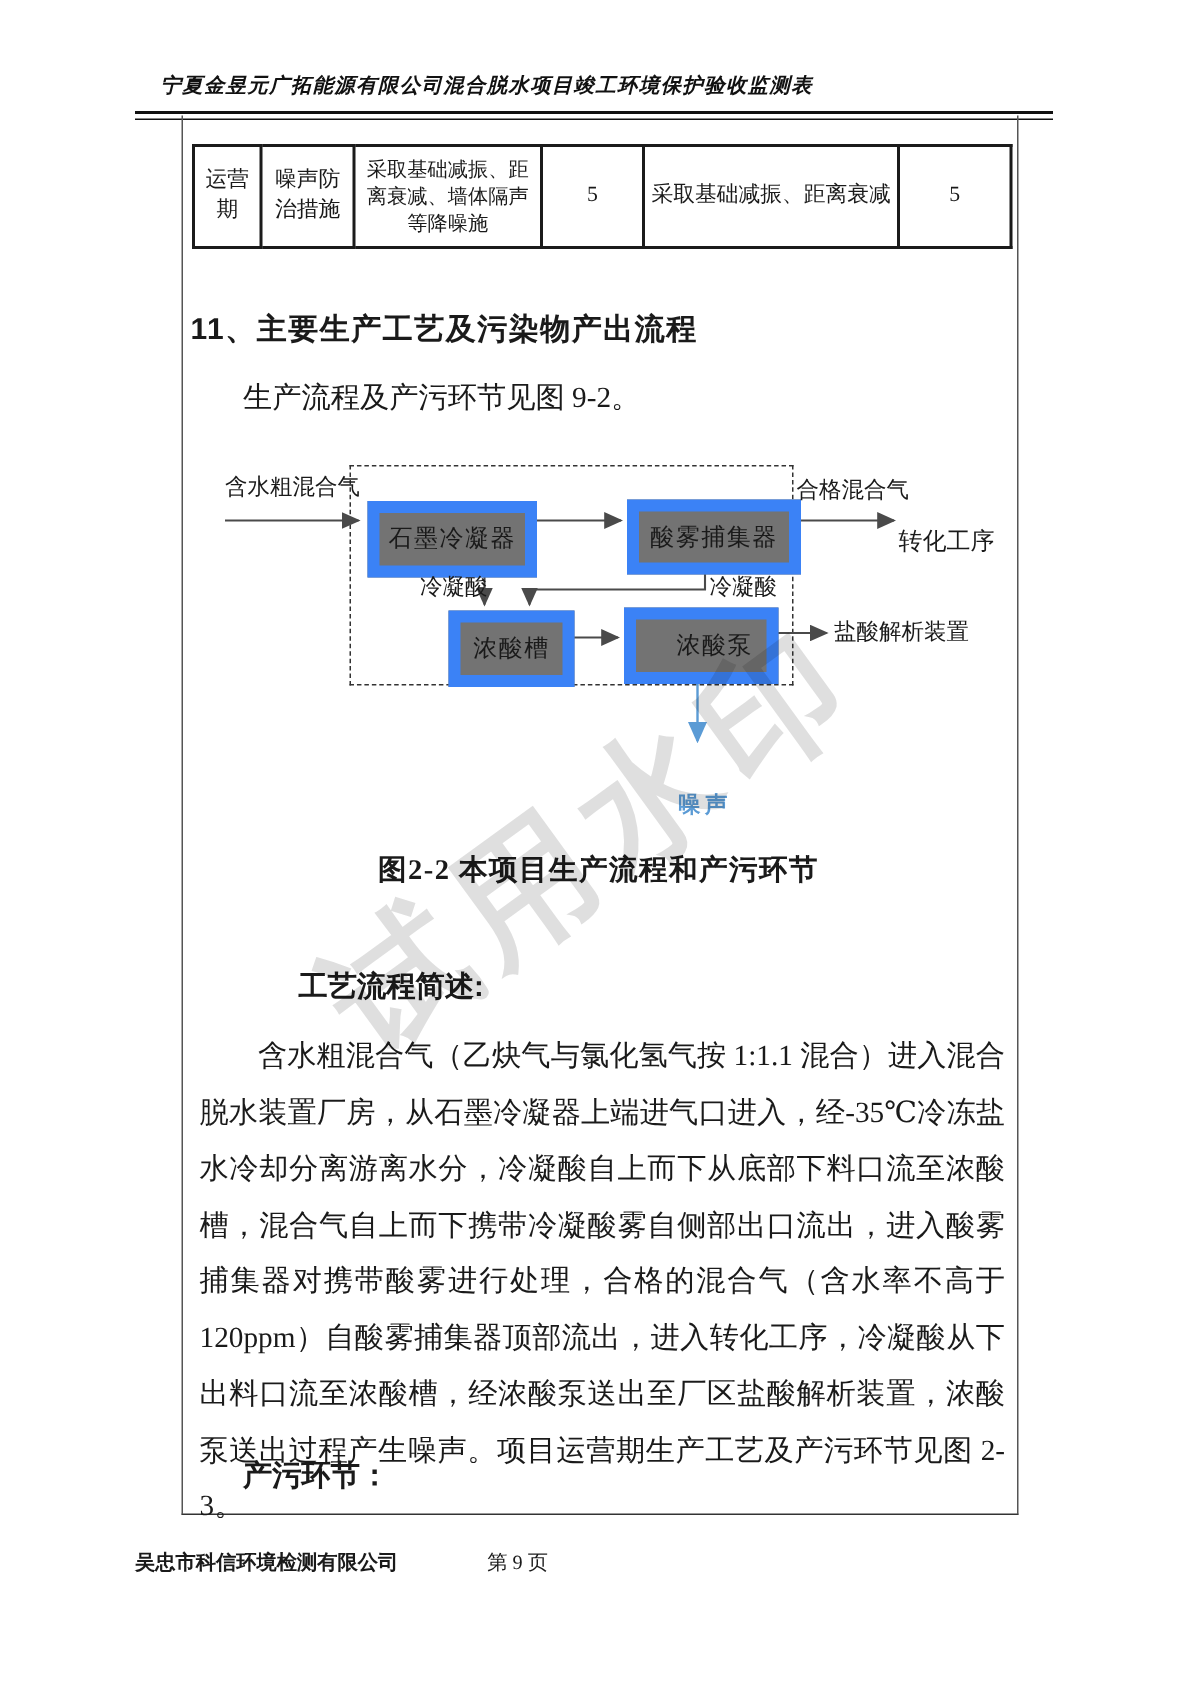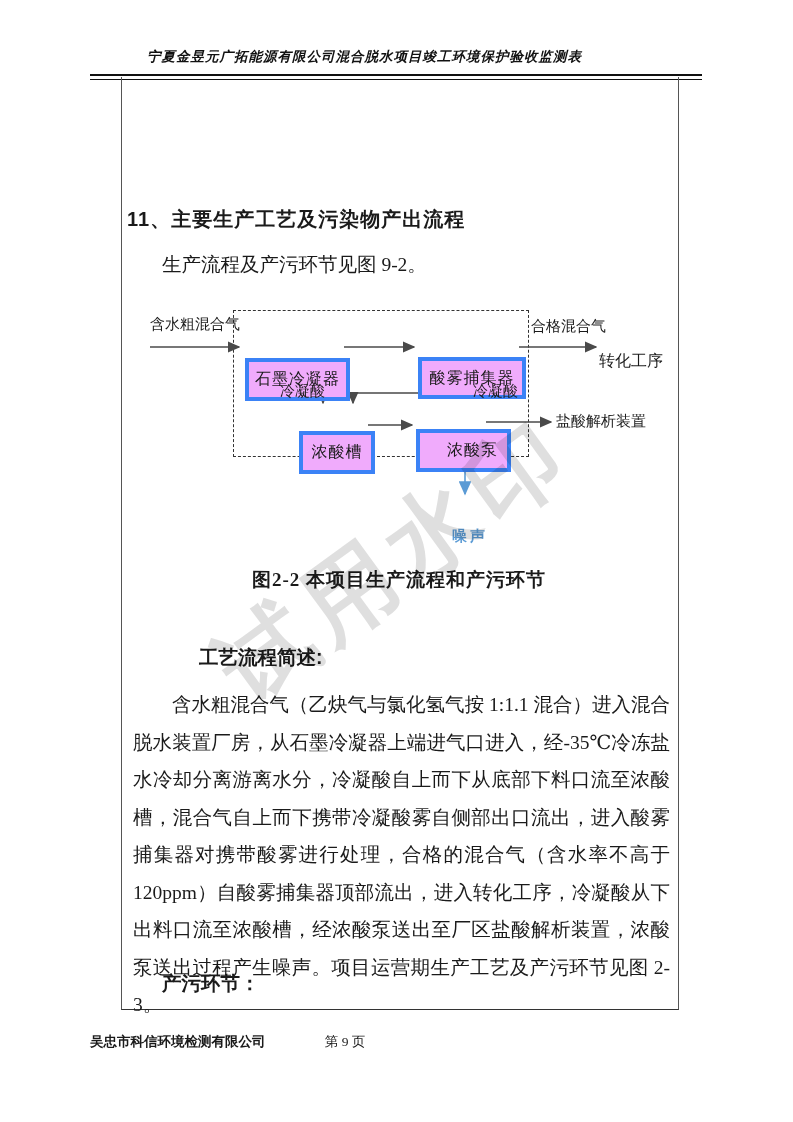--- a/index.html
+++ b/index.html
@@ -9,21 +9,20 @@
     color:#1a1a1a;overflow:hidden;
   }
   .abs{position:absolute;}
   .sans{font-family:"Liberation Sans","DejaVu Sans",sans-serif;}
 
   
   .header-title{
     left:0;top:48px;width:649px;text-align:center;
     font-size:13.5px;font-weight:bold;font-style:italic;color:#111111;
     letter-spacing:1px;
-    padding-left:40px;
   }
   .header-rule{
     left:90px;top:74px;width:612px;height:3px;
     border-top:2px solid #111;border-bottom:1px solid #111;
   }
 
   
   .content-frame{
     left:121px;top:77px;width:556px;height:932px;
     border-left:1px solid #555;border-right:1px solid #555;border-bottom:1px solid #333;
@@ -50,23 +49,23 @@
   .proc-text{
     left:133px;top:686px;width:537px;
     font-size:19.5px;line-height:37.5px;
     text-align:justify;text-indent:2em;
   }
   .poll-title{left:162px;top:970px;font-size:19.5px;font-weight:bold;}
 
   
   .dash-box{left:233px;top:310px;width:294px;height:145px;border:1px dashed #333;}
   .fbox{
-    border:4px solid #3b82f6;background:#f0abfc;
+    border:8px solid #3b82f6;background:#737373;
     display:flex;align-items:center;justify-content:center;
-    font-size:16px;letter-spacing:1px;margin-top:24px;
+    font-size:16px;letter-spacing:1px;
   }
   .dlabel{font-size:15px;white-space:nowrap;}
   .noise-label{font-size:15px;letter-spacing:3px;font-weight:bold;margin-top:17px;}
 
   
   .watermark{
     left:175px;top:498px;width:440px;text-align:center;
     font-size:92px;letter-spacing:10px;font-weight:bold;
     color:rgba(176,176,176,0.40);
     transform:rotate(-36deg);
@@ -90,20 +89,28 @@
 <table class="noise">
   <colgroup>
     <col style="width:45px">
       <col style="width:62px">
       <col style="width:125px">
     <col style="width:68px">
       <col style="width:170px">
       <col style="width:75px">
   </colgroup>
   <tbody>
+      <tr class="r1">
+    <td>运营期</td>
+    <td>噪声防治措施</td>
+    <td class="small">采取基础减振、距离衰减、墙体隔声等降噪施</td>
+    <td>5</td>
+    <td>采取基础减振、距离衰减</td>
+    <td>5</td>
+  </tr>
 </tbody>
   </table>
 
 <div class="abs sec-heading sans">11、主要生产工艺及污染物产出流程</div>
 <div class="abs sec-intro">生产流程及产污环节见图 9-2。</div>
 
 <div class="abs dash-box"></div>
 
 <svg class="abs" style="left:123px;top:300px;" width="556" height="240" viewBox="0 0 556 240">
   <defs>

